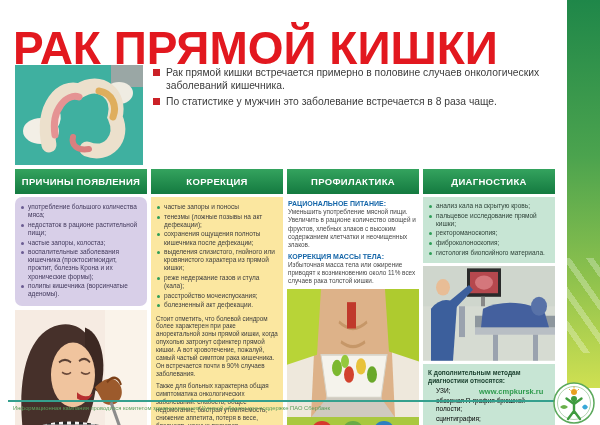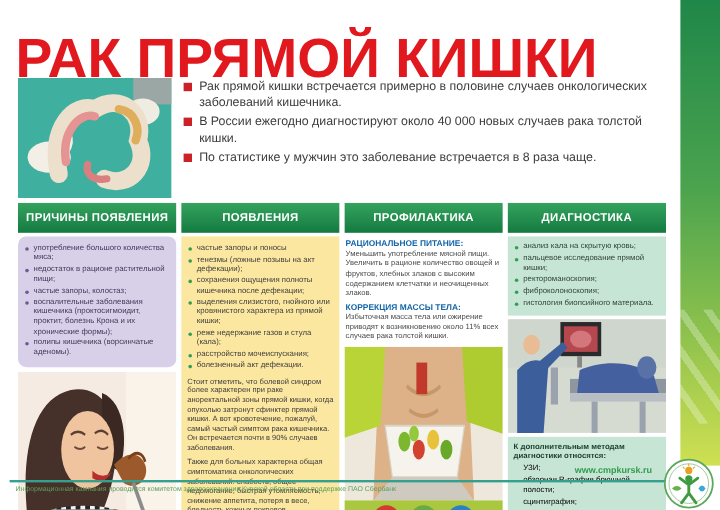--- a/index.html
+++ b/index.html
@@ -91,24 +91,20 @@
         <path d="M34,80 C26,40 48,20 64,26 C86,12 106,30 100,52 C110,74 92,92 72,84" fill="none" stroke="#ece0cc" stroke-width="15" stroke-linecap="round"></path>
         <path d="M40,70 C36,44 52,28 64,32" fill="none" stroke="#e59393" stroke-width="7" stroke-linecap="round"></path>
         <path d="M84,26 C98,28 102,42 98,52" fill="none" stroke="#dfae5d" stroke-width="7" stroke-linecap="round"></path>
         <path d="M74,84 C62,86 56,80 58,72" fill="none" stroke="#d97f7f" stroke-width="6" stroke-linecap="round"></path>
       </svg>
     </div>
     <div class="intro-list">
       <div class="intro-item">
         <span class="sq"></span>
         <span>Рак прямой кишки встречается примерно в половине случаев онкологических заболеваний кишечника.</span>
-      </div>
-      <div class="intro-item">
-        <span class="sq"></span>
-        <span>В России ежегодно диагностируют около 40 000 новых случаев рака толстой кишки.</span>
       </div>
       <div class="intro-item">
         <span class="sq"></span>
         <span>По статистике у мужчин это заболевание встречается в 8 раза чаще.</span>
       </div>
     </div>
   </div>
 
   <div class="cols">
 
@@ -144,21 +140,21 @@
           <path d="M62,66 q8,6 16,1 q-6,9 -16,4 Z" fill="#b73030"></path>
           <path d="M80,62 C92,52 102,54 106,62 C110,72 98,80 88,74 Z" fill="#9c5a2c"></path>
           <path d="M92,58 C98,52 104,54 106,60" fill="none" stroke="#7c4018" stroke-width="2"></path>
           <line x1="96" y1="74" x2="112" y2="110" stroke="#8c8c8c" stroke-width="3"></line>
           <path d="M14,96 C40,86 80,88 104,98 L110,110 L10,110 Z" fill="url(#check)"></path>
         </svg>
       </div>
     </div>
 
     <div class="col">
-      <div class="col-header">ПОЯВЛЕНИЯ</div>
+      <div class="col-header">КОРРЕКЦИЯ</div>
       <div class="sym-body">
         <ul class="blist">
           <li>частые запоры и поносы</li>
           <li>тенезмы (ложные позывы на акт дефекации);</li>
           <li>сохранения ощущения полноты кишечника после дефекации;</li>
           <li>выделения слизистого, гнойного или кровянистого характера из прямой кишки;</li>
           <li>реже недержание газов и стула (кала);</li>
           <li>расстройство мочеиспускания;</li>
           <li>болезненный акт дефекации.</li>
         </ul>

